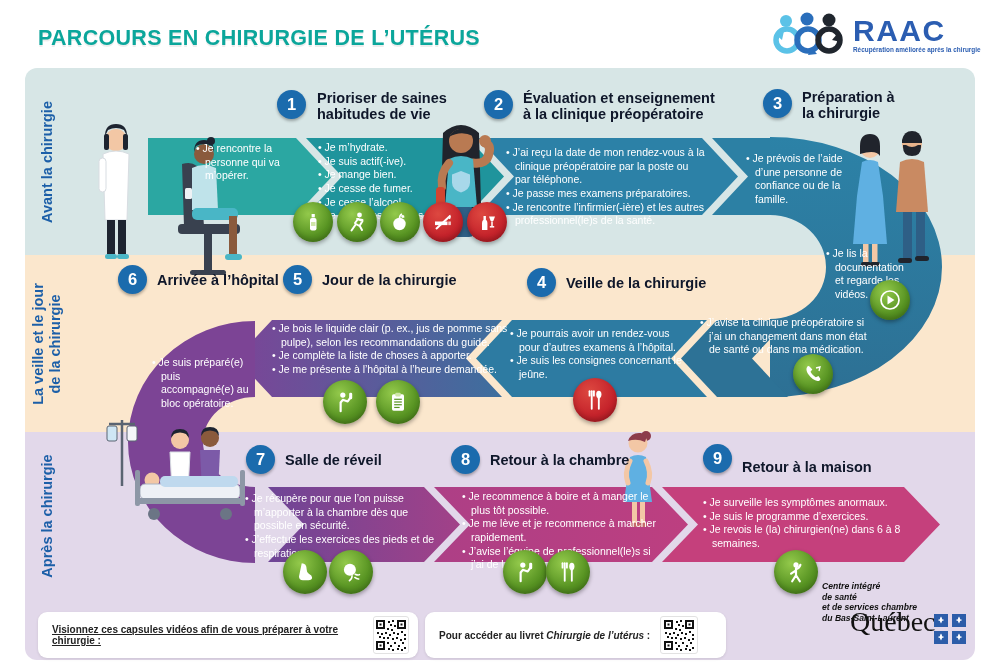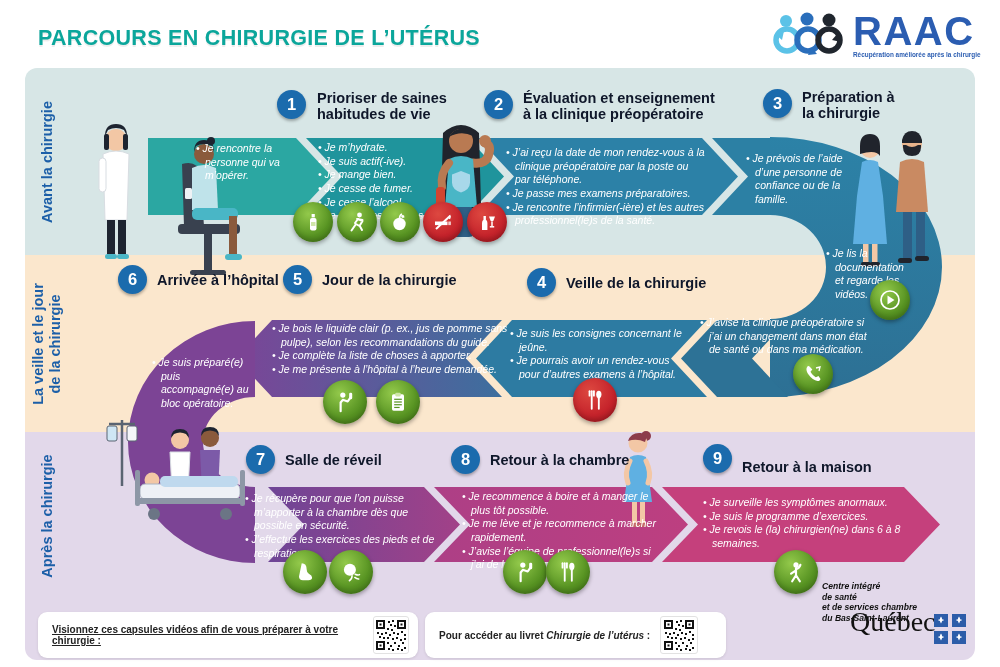--- a/index.html
+++ b/index.html
@@ -10,38 +10,38 @@
   .band{position:absolute;left:25px;right:25px;z-index:0;}
   .band1{top:68px;height:187px;background:#d7e6e6;border-radius:12px 12px 0 0;}
   .band2{top:255px;height:177px;background:#fbe7cd;}
   .band3{top:432px;height:228px;background:#e2d8ea;border-radius:0 0 12px 12px;}
   
   .title{position:absolute;left:38px;top:26px;font-size:21.5px;font-weight:800;
          color:#0ba69b;letter-spacing:.3px;z-index:7;text-shadow:0 2px 0 rgba(0,0,0,.07);}
   
   .raac{position:absolute;left:772px;top:11px;display:flex;align-items:center;gap:9px;z-index:7;}
   .raac-txt{display:flex;flex-direction:column;}
-  .raac-name{font-size:40px;font-weight:800;color:#2b5db1;letter-spacing:1.5px;line-height:.95;}
+  .raac-name{font-size:30px;font-weight:800;color:#2b5db1;letter-spacing:1.5px;line-height:.95;}
   .raac-tag{font-size:6.4px;color:#2b5db1;font-weight:bold;margin-top:1px;}
   
   .phase{position:absolute;color:#1c5fa8;font-weight:bold;font-size:14.5px;text-align:center;
          white-space:pre-line;line-height:1.15;transform:translate(-50%,-50%) rotate(-90deg);
          width:max-content;z-index:4;}
   
   .snake{position:absolute;left:0;top:0;z-index:1;pointer-events:none;}
   
   .num{position:absolute;width:29px;height:29px;border-radius:50%;background:#1b6bad;color:#fff;
        font-weight:bold;font-size:16.5px;display:flex;align-items:center;justify-content:center;
        box-shadow:0 2px 3px rgba(0,0,0,.3);z-index:5;}
   .head{position:absolute;color:#0f172a;font-weight:bold;font-size:14.5px;line-height:1.12;
         white-space:pre-line;z-index:5;}
   .sub{font-size:10.5px;line-height:1.15;margin-top:2px;white-space:pre-line;}
   
   .wlist{position:absolute;color:#fff;font-size:10.5px;line-height:1.3;font-weight:500;z-index:5;
-         list-style:none;margin:0;padding:0;font-style:italic;}
+         list-style:none;margin:0;padding:0;}
   .wlist li{padding-left:9px;text-indent:-9px;}
   .wlist li::before{content:"• ";}
   
   .circ{position:absolute;display:flex;align-items:center;justify-content:center;border-radius:50%;
         z-index:6;box-shadow:0 2px 4px rgba(0,0,0,.35), inset 0 -3px 5px rgba(0,0,0,.18);}
   .g{background:radial-gradient(circle at 38% 30%, #93c94b, #579322 60%, #427717 100%);}
   .r{background:radial-gradient(circle at 38% 30%, #dd4840, #c5232b 60%, #9f161f 100%);}
   .d40{width:40px;height:40px;} .d44{width:44px;height:44px;}
   
   .illus{position:absolute;z-index:2;}
@@ -216,22 +216,22 @@
   <ul class="wlist" style="left:746px;top:152px;width:110px;">
     <li>Je prévois de l’aide d’une personne de confiance ou de la famille.</li>
   </ul>
   <ul class="wlist" style="left:826px;top:247px;width:88px;">
     <li>Je lis la documentation et regarde les vidéos.</li>
   </ul>
   <ul class="wlist" style="left:700px;top:316px;width:172px;">
     <li>J’avise la clinique préopératoire si j’ai un changement dans mon état de santé ou dans ma médication.</li>
   </ul>
   <ul class="wlist" style="left:510px;top:327px;width:180px;">
+    <li>Je pourrais avoir un rendez-vous pour d’autres examens à l’hôpital.</li>
     <li>Je suis les consignes concernant le jeûne.</li>
-    <li>Je pourrais avoir un rendez-vous pour d’autres examens à l’hôpital.</li>
   </ul>
   <ul class="wlist" style="left:272px;top:322px;width:250px;">
     <li>Je bois le liquide clair (p. ex., jus de pomme sans pulpe), selon les recommandations du guide.</li>
     <li>Je complète la liste de choses à apporter.</li>
     <li>Je me présente à l’hôpital à l’heure demandée.</li>
   </ul>
   <ul class="wlist" style="left:152px;top:356px;width:100px;">
     <li>Je suis préparé(e) puis accompagné(e) au bloc opératoire.</li>
   </ul>
   <ul class="wlist" style="left:245px;top:492px;width:195px;">

